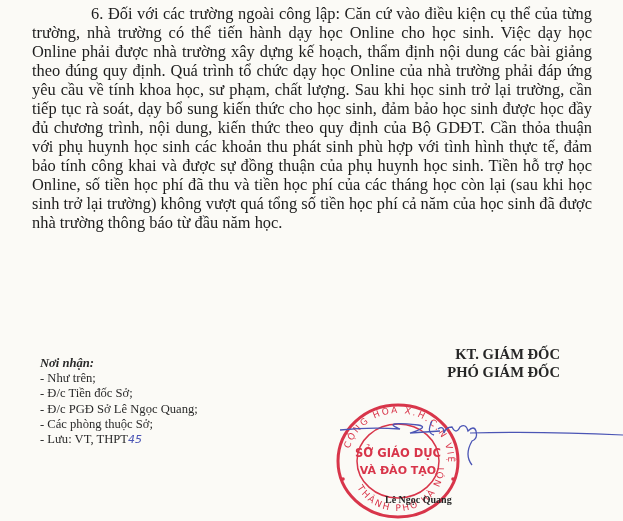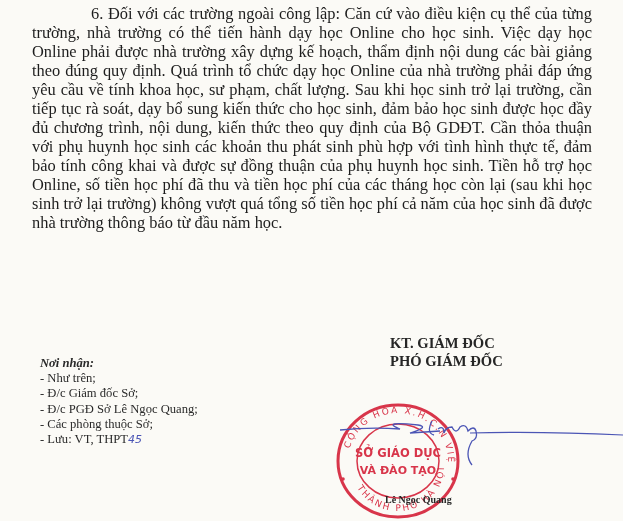--- a/index.html
+++ b/index.html
@@ -21,22 +21,22 @@
     display:inline-block; width:18px; height:10px; margin-left:6px;
     vertical-align:middle;
   }
   .recipients {
     position:absolute; left:40px; top:356px;
     font-size:12.6px; line-height:15.2px; color:#2a2a2a;
   }
   .recipients .heading { font-weight:bold; font-style:italic; }
   .recipients .item { white-space:nowrap; }
   .sign-title {
-    position:absolute; left:390px; top:334px; width:170px;
-    text-align:left; font-weight:bold;
+    position:absolute; left:390px; top:345px; width:170px;
+    text-align:right; font-weight:bold;
     font-size:14.6px; line-height:18px; color:#262626;
   }
   .stamp {
     position:absolute; left:330px; top:397px; width:134px; height:124px;
   }
   .signature {
     position:absolute; left:340px; top:415px; width:283px; height:70px;
   }
   .signer-name {
     position:absolute; left:385px; top:494px;
@@ -47,21 +47,21 @@
 </head>
 <body>
 
 <div class="body-text">
   <p class="para">6. Đối với các trường ngoài công lập: Căn cứ vào điều kiện cụ thể của từng trường, nhà trường có thể tiến hành dạy học Online cho học sinh. Việc dạy học Online phải được nhà trường xây dựng kế hoạch, thẩm định nội dung các bài giảng theo đúng quy định. Quá trình tổ chức dạy học Online của nhà trường phải đáp ứng yêu cầu về tính khoa học, sư phạm, chất lượng. Sau khi học sinh trở lại trường, cần tiếp tục rà soát, dạy bổ sung kiến thức cho học sinh, đảm bảo học sinh được học đầy đủ chương trình, nội dung, kiến thức theo quy định của Bộ GDĐT. Cần thỏa thuận với phụ huynh học sinh các khoản thu phát sinh phù hợp với tình hình thực tế, đảm bảo tính công khai và được sự đồng thuận của phụ huynh học sinh. Tiền hỗ trợ học Online, số tiền học phí đã thu và tiền học phí của các tháng học còn lại (sau khi học sinh trở lại trường) không vượt quá tổng số tiền học phí cả năm của học sinh đã được nhà trường thông báo từ đầu năm học.</p>
 </div>
 
 <div class="recipients">
   <div class="heading">Nơi nhận:</div>
   <div class="item">- Như trên;</div>
-  <div class="item">- Đ/c Giám đốc Sở;</div>
+  <div class="item">- Đ/c Tiền đốc Sở;</div>
   <div class="item">- Đ/c PGĐ Sở Lê Ngọc Quang;</div>
   <div class="item">- Các phòng thuộc Sở;</div>
   <div class="item"><span>- Lưu: VT, THPT</span><span class="handwrite">45</span></div>
 </div>
 
 <div class="sign-title">
   <div>KT. GIÁM ĐỐC</div>
   <div>PHÓ GIÁM ĐỐC</div>
 </div>
 

